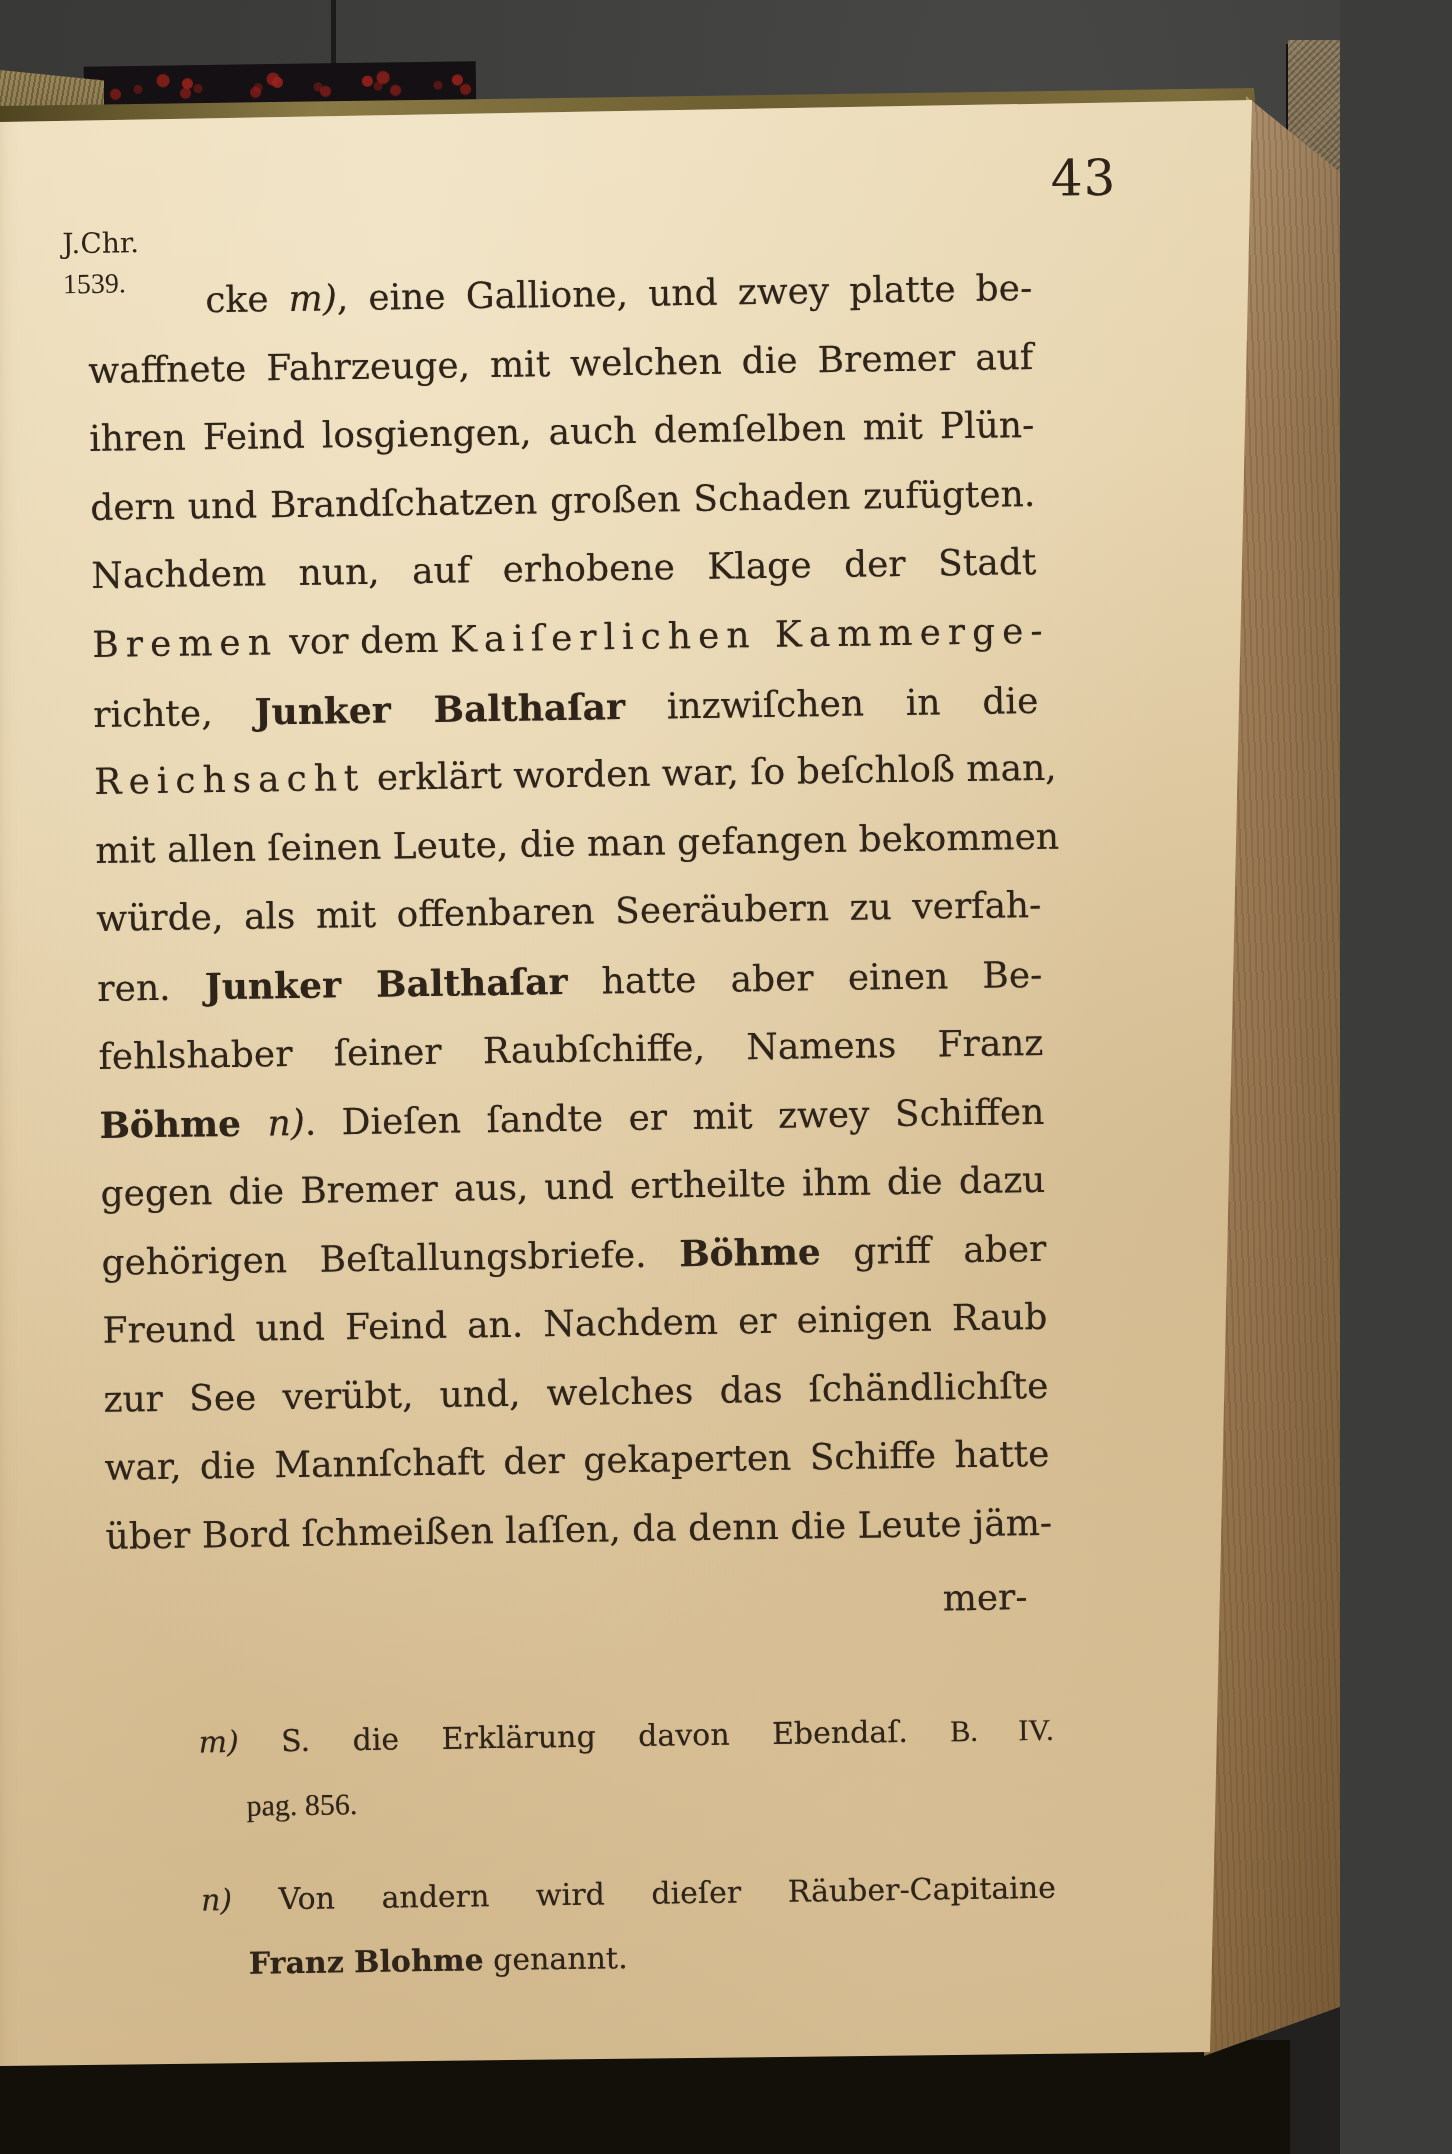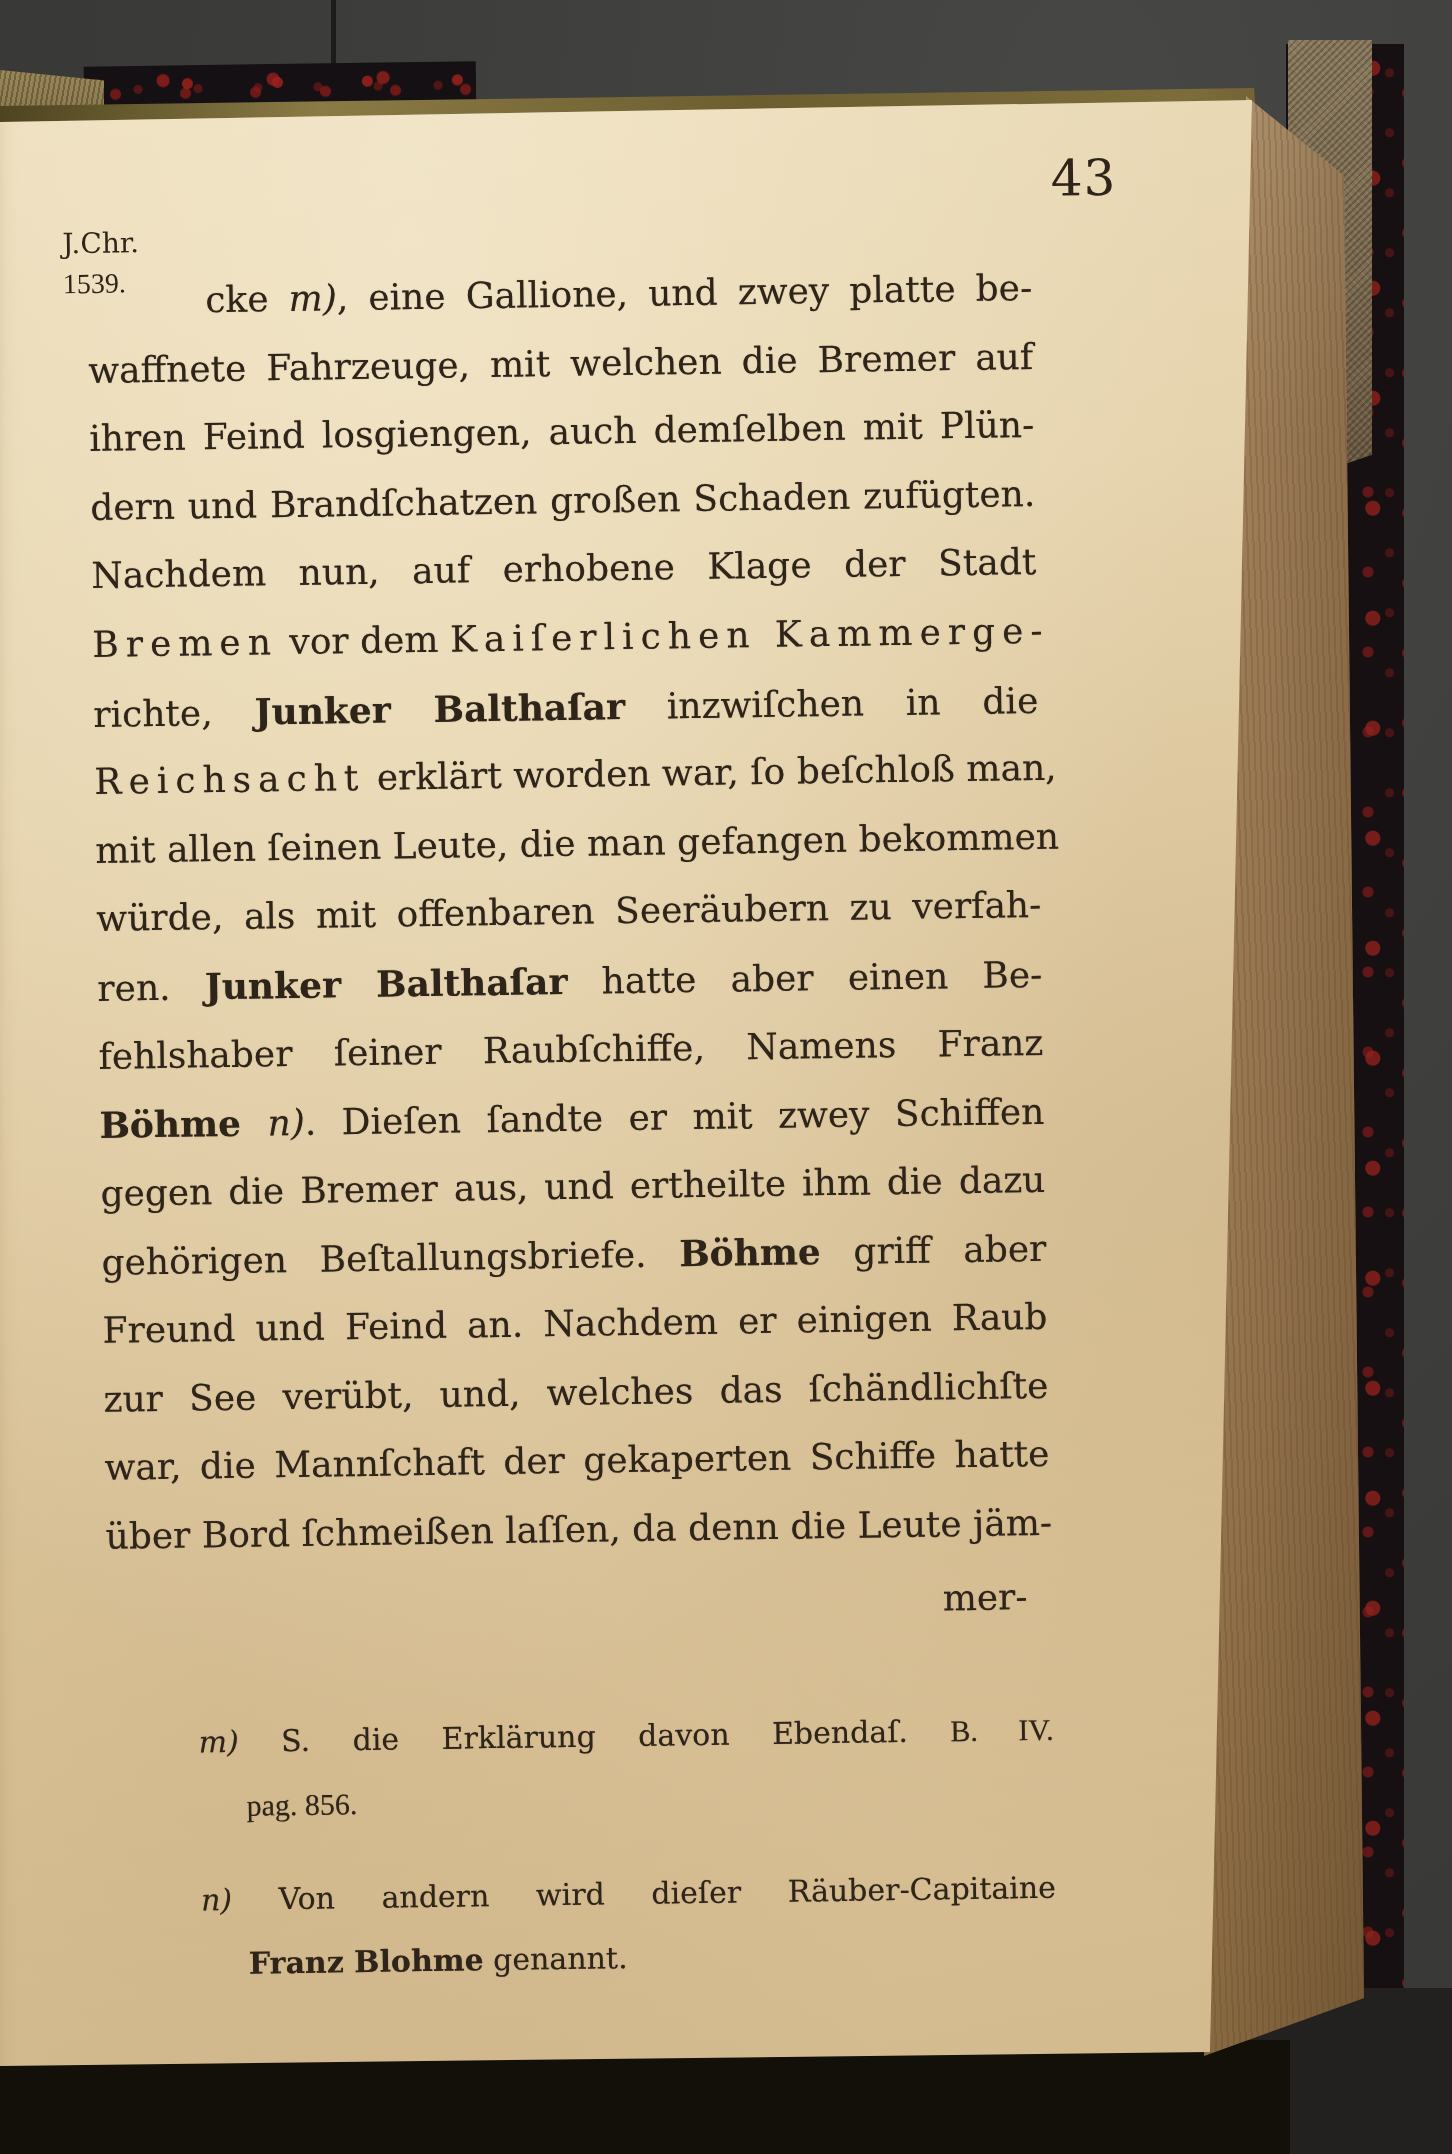--- a/index.html
+++ b/index.html
@@ -1,18 +1,18 @@
 <!DOCTYPE html>
 <html><head>
 <meta charset="utf-8">
 <style>
   html,body{margin:0;padding:0;background:#3c3c3b;}
-  .scene{position:relative;width:1452px;height:2154px;overflow:hidden;
+  .scene{position:relative;width:1301px;height:2154px;overflow:hidden;
     background:radial-gradient(ellipse at 75% 8%, #474745 0%, #3b3b3a 55%, #343433 100%);
-    font-family:"DejaVu Serif", serif;}
+    font-family:"DejaVu Serif", serif;padding-left:39px;}
   .abs{position:absolute;}
 
   
   .bg-line{left:331px;top:0;width:5px;height:68px;background:#1c1c1c;}
 
   
   .cover-marble{left:1286px;top:44px;width:118px;height:1968px;
     background-color:#171013;
     background-image:
       radial-gradient(circle at 12% 30%, rgba(153,32,27,.85) 0 6px, transparent 7px),

